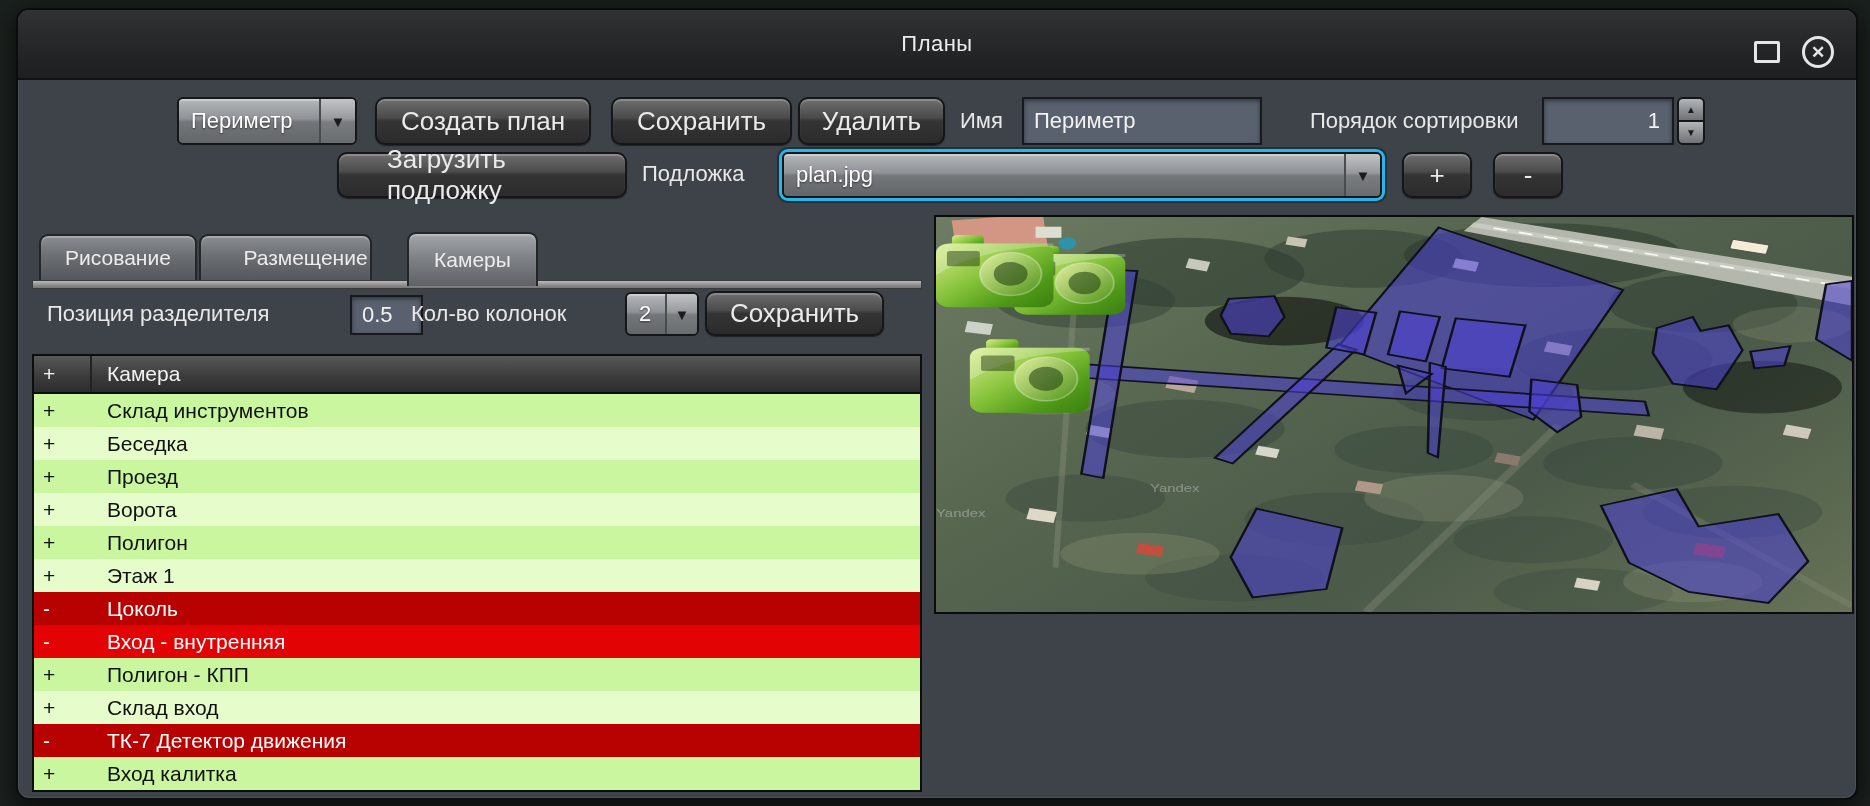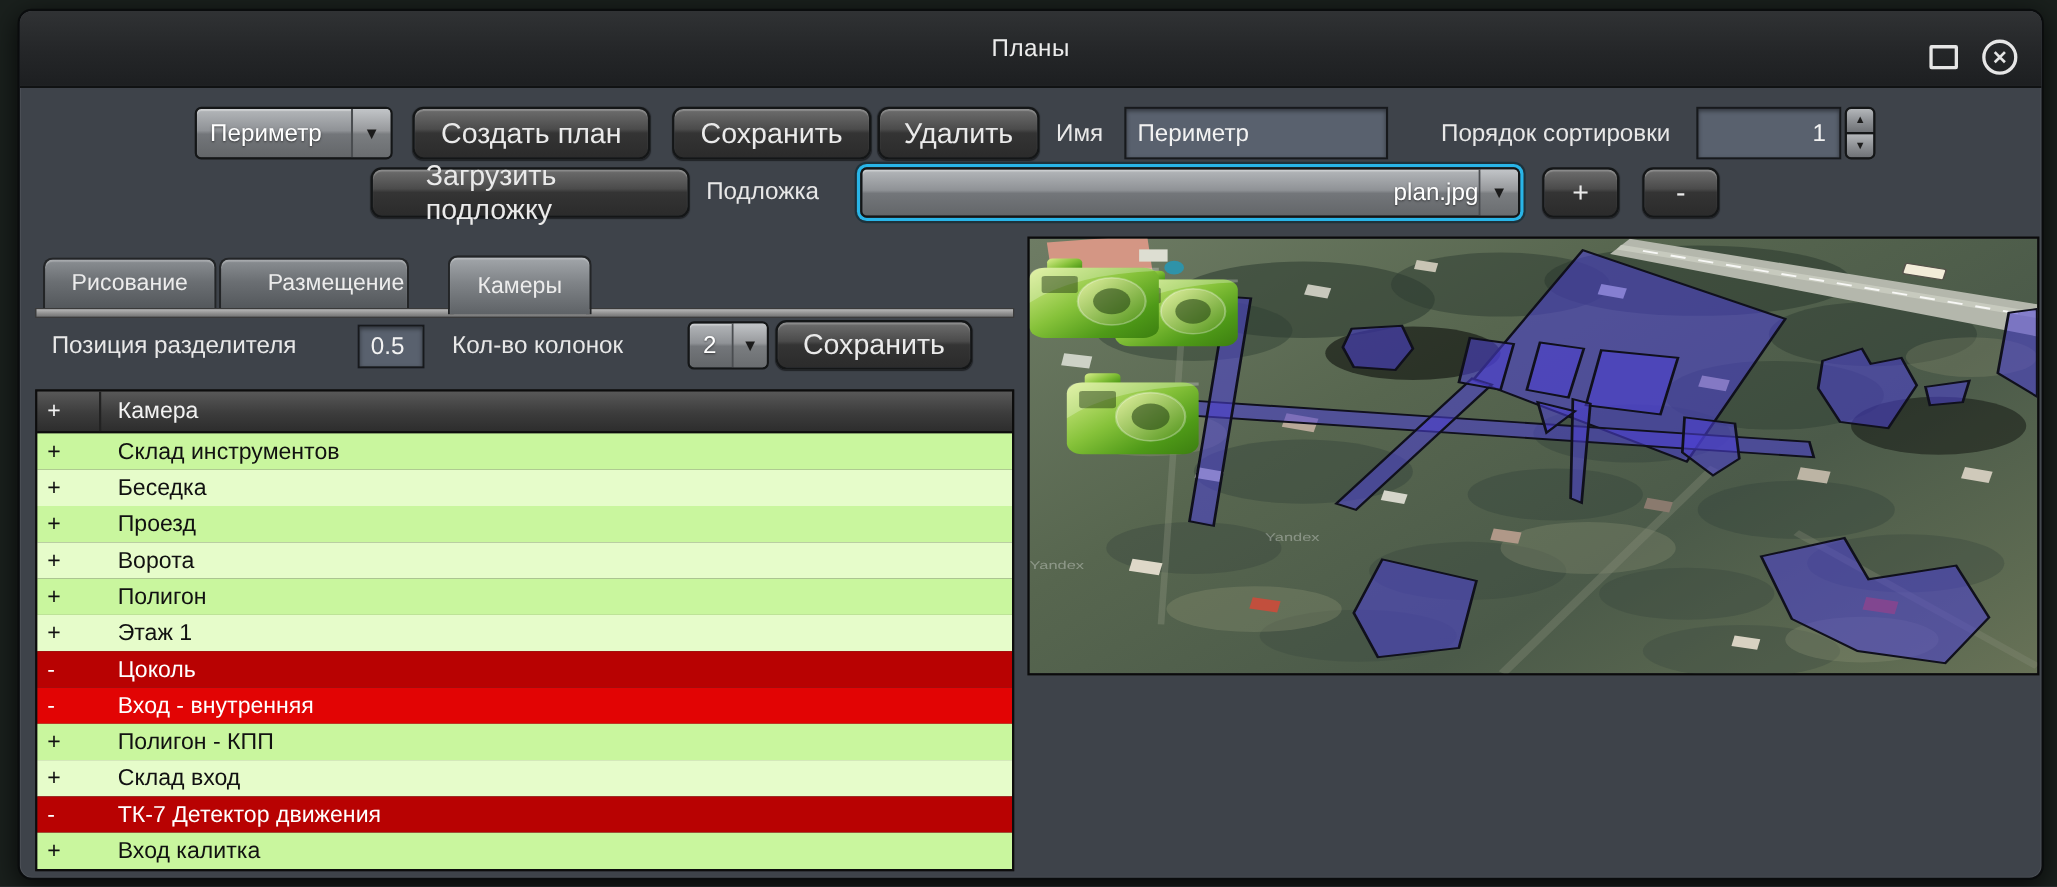--- a/index.html
+++ b/index.html
@@ -50,21 +50,21 @@
     box-shadow:inset 0 2px 1px rgba(255,255,255,0.35);
   }
   .dd .val { flex:1; padding-left:12px; text-shadow:0 1px 2px rgba(0,0,0,0.55); }
   .dd .arrow {
     width:36px; align-self:stretch; border-left:2px solid #4a4d50;
     display:flex; align-items:center; justify-content:center;
     color:#1b1b1b; font-size:15px;
     background:linear-gradient(#c2c5c8,#97999c 45%,#7a7d80 52%,#6a6d70);
     border-radius:0 4px 4px 0;
   }
-  .focusring { box-shadow:0 0 0 3px #29b5e8, 0 0 0 5px rgba(10,40,50,0.6), inset 0 2px 1px rgba(255,255,255,0.35);text-align:right; }
+  .focusring { box-shadow:0 0 0 3px #29b5e8, 0 0 0 5px rgba(10,40,50,0.6), inset 0 2px 1px rgba(255,255,255,0.35); }
   .spinner { position:absolute; display:flex; }
   .spinval { width:132px; height:48px; background:#59616e; border:2px solid #17191c;
     box-shadow:inset 0 2px 4px rgba(0,0,0,0.45); color:#f2f2f2; font-size:22px;
     display:flex; align-items:center; justify-content:flex-end; padding-right:12px; }
   .spinbtns { width:28px; height:48px; display:flex; flex-direction:column; margin-left:3px; }
   .spinbtns div { flex:1; border:2px solid #141617; color:#1d1d1d; font-size:10px;
     background:linear-gradient(#b4b7ba,#8f9296 50%,#6f7276);
     display:flex; align-items:center; justify-content:center; }
   .spinbtns div:first-child { border-radius:6px 6px 0 0; border-bottom-width:1px; }
   .spinbtns div:last-child  { border-radius:0 0 6px 6px; border-top-width:1px; }
@@ -139,21 +139,21 @@
   </div>
   <div class="btn" style="left:1384px; top:142px; width:70px; height:46px;">+</div>
   <div class="btn" style="left:1475px; top:142px; width:70px; height:46px;">-</div>
 
   <div class="tab" style="left:21px; width:158px;">Рисование</div>
   <div class="tab" style="left:181px; width:173px;padding-left:40px;">Размещение</div>
   <div class="tab active" style="left:366px; width:131px;">Камеры</div>
   <div class="splitbar"></div>
 
   <div class="lbl" style="left:29px; top:283px; height:42px; font-size:22px;">Позиция разделителя</div>
-  <div class="field" style="left:307px; top:285px; width:61px; height:40px;">0.5</div>
+  <div class="field" style="left:332px; top:285px; width:73px; height:40px;">0.5</div>
   <div class="lbl" style="left:393px; top:283px; height:42px; font-size:22px;">Кол-во колонок</div>
   <div class="dd" style="left:607px; top:282px; width:74px; height:44px;">
     <div class="val">2</div>
     <div class="arrow" style="width:32px;">▼</div>
   </div>
   <div class="btn" style="left:687px; top:281px; width:179px; height:45px;">Сохранить</div>
 
   <div class="table">
     <div class="thead">
       <div class="c1">+</div>

